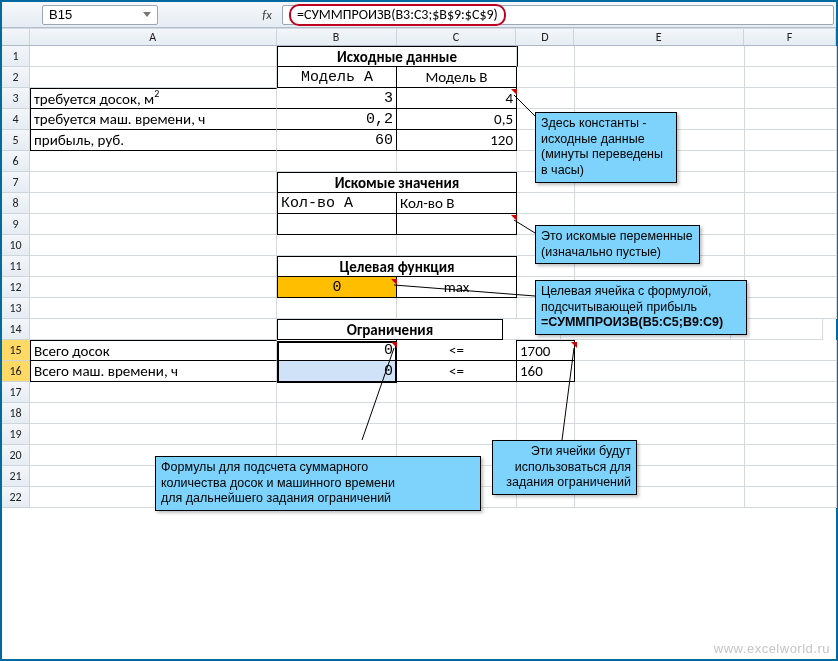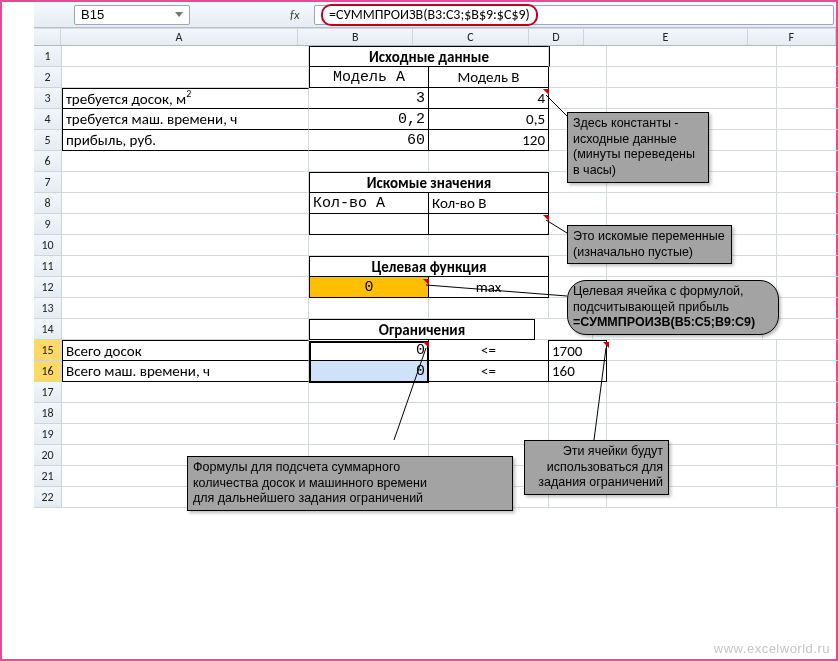--- a/index.html
+++ b/index.html
@@ -42,20 +42,21 @@
     border-right: 4px solid transparent;
     border-top: 5px solid #777;
   }
   .fx-label {
     font-style: italic;
     font-size: 13px;
     color: #444;
     margin-left: 100px;
     margin-right: 6px;
     width: 18px;
+    text-align: center;
   }
   .formula-input-wrap {
     flex: 1;
     height: 20px;
     background: #fff;
     border: 1px solid #9ba7b4;
     border-radius: 2px;
     padding: 0 6px;
     display: flex; align-items: center;
   }
@@ -91,21 +92,21 @@
   .cA { width:247px; }
   .cB { width:120px; }
   .cC { width:120px; }
   .cD { width:58px; }
   .cE { width:170px; }
   .cF { width:92px; }
   .crn { width:28px; }
   
   .note {
     position:absolute;
-    background:#a3a3a3;
+    background:#7dd3fc;
     border:1px solid #000;
     font-size:12.5px;
     padding:3px 5px;
     line-height:1.25;
     box-shadow:2px 2px 3px rgba(0,0,0,.25);
     font-family: Tahoma, Arial, sans-serif;
   }
   .red-tri {
     position:absolute;
     width:0;height:0;
@@ -118,21 +119,21 @@
     font-size:13px;
     color:#c5c5c5;
     font-family: Arial;
     letter-spacing:.5px;
   }
   .sel-rect {
     position:absolute;
     border:2px solid #000;
     pointer-events:none;
   }
-  .shadow-border { border:2px solid #ec4899;padding-left:32px;}
+  .shadow-border { border:2px solid #0369a1;}
   .sup { font-size:10px; position:relative; top:-5px;}
 </style>
 </head>
 <body>
 
 <div class="shadow-border" style="position:absolute;inset:0;">
 
 <div class="formula-bar">
   <div class="name-box">
     <span>B15</span>
@@ -387,21 +388,21 @@
   <div class="note" style="top:84px; left:533px; width:142px;">
     <div>Здесь константы -</div>
         <div>исходные данные</div>
         <div>(минуты переведены</div>
         <div>в часы)</div>
   </div>
   <div class="note" style="top:197px; left:533px; width:165px;">
     <div>Это искомые переменные</div>
         <div>(изначально пустые)</div>
   </div>
-  <div class="note" style="top:252px; left:533px; width:212px;border-radius:19px;">
+  <div class="note" style="top:252px; left:533px; width:212px;">
     <div>Целевая ячейка с формулой, подсчитывающей прибыль</div>
     <div style="font-weight:bold;">=СУММПРОИЗВ(B5:C5;B9:C9)</div>
   </div>
   <div class="note" style="top:428px; left:153px; width:326px;">
     <div>Формулы для подсчета суммарного</div>
         <div>количества досок и машинного времени</div>
         <div>для дальнейшего задания ограничений</div>
   </div>
   <div class="note" style="top:412px; left:490px; width:145px;text-align:right;">
     <div>Эти ячейки будут</div>

